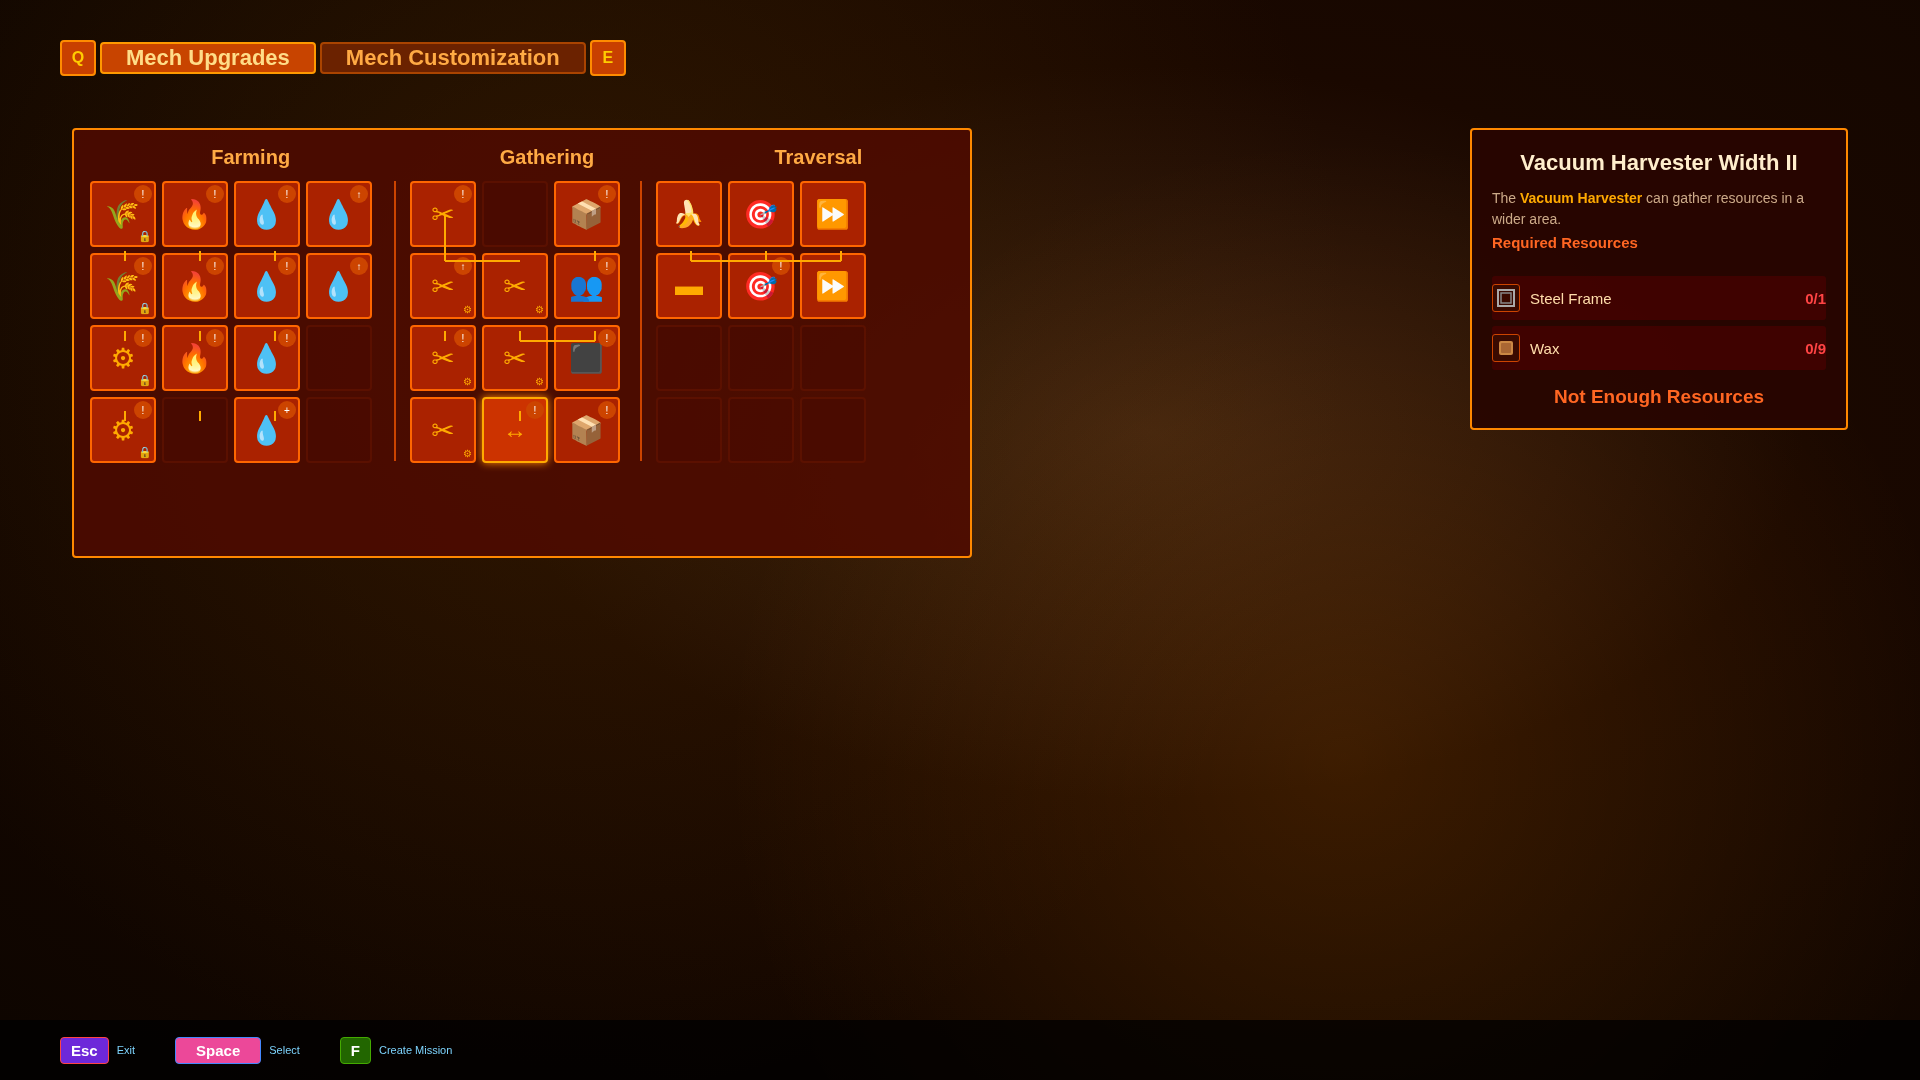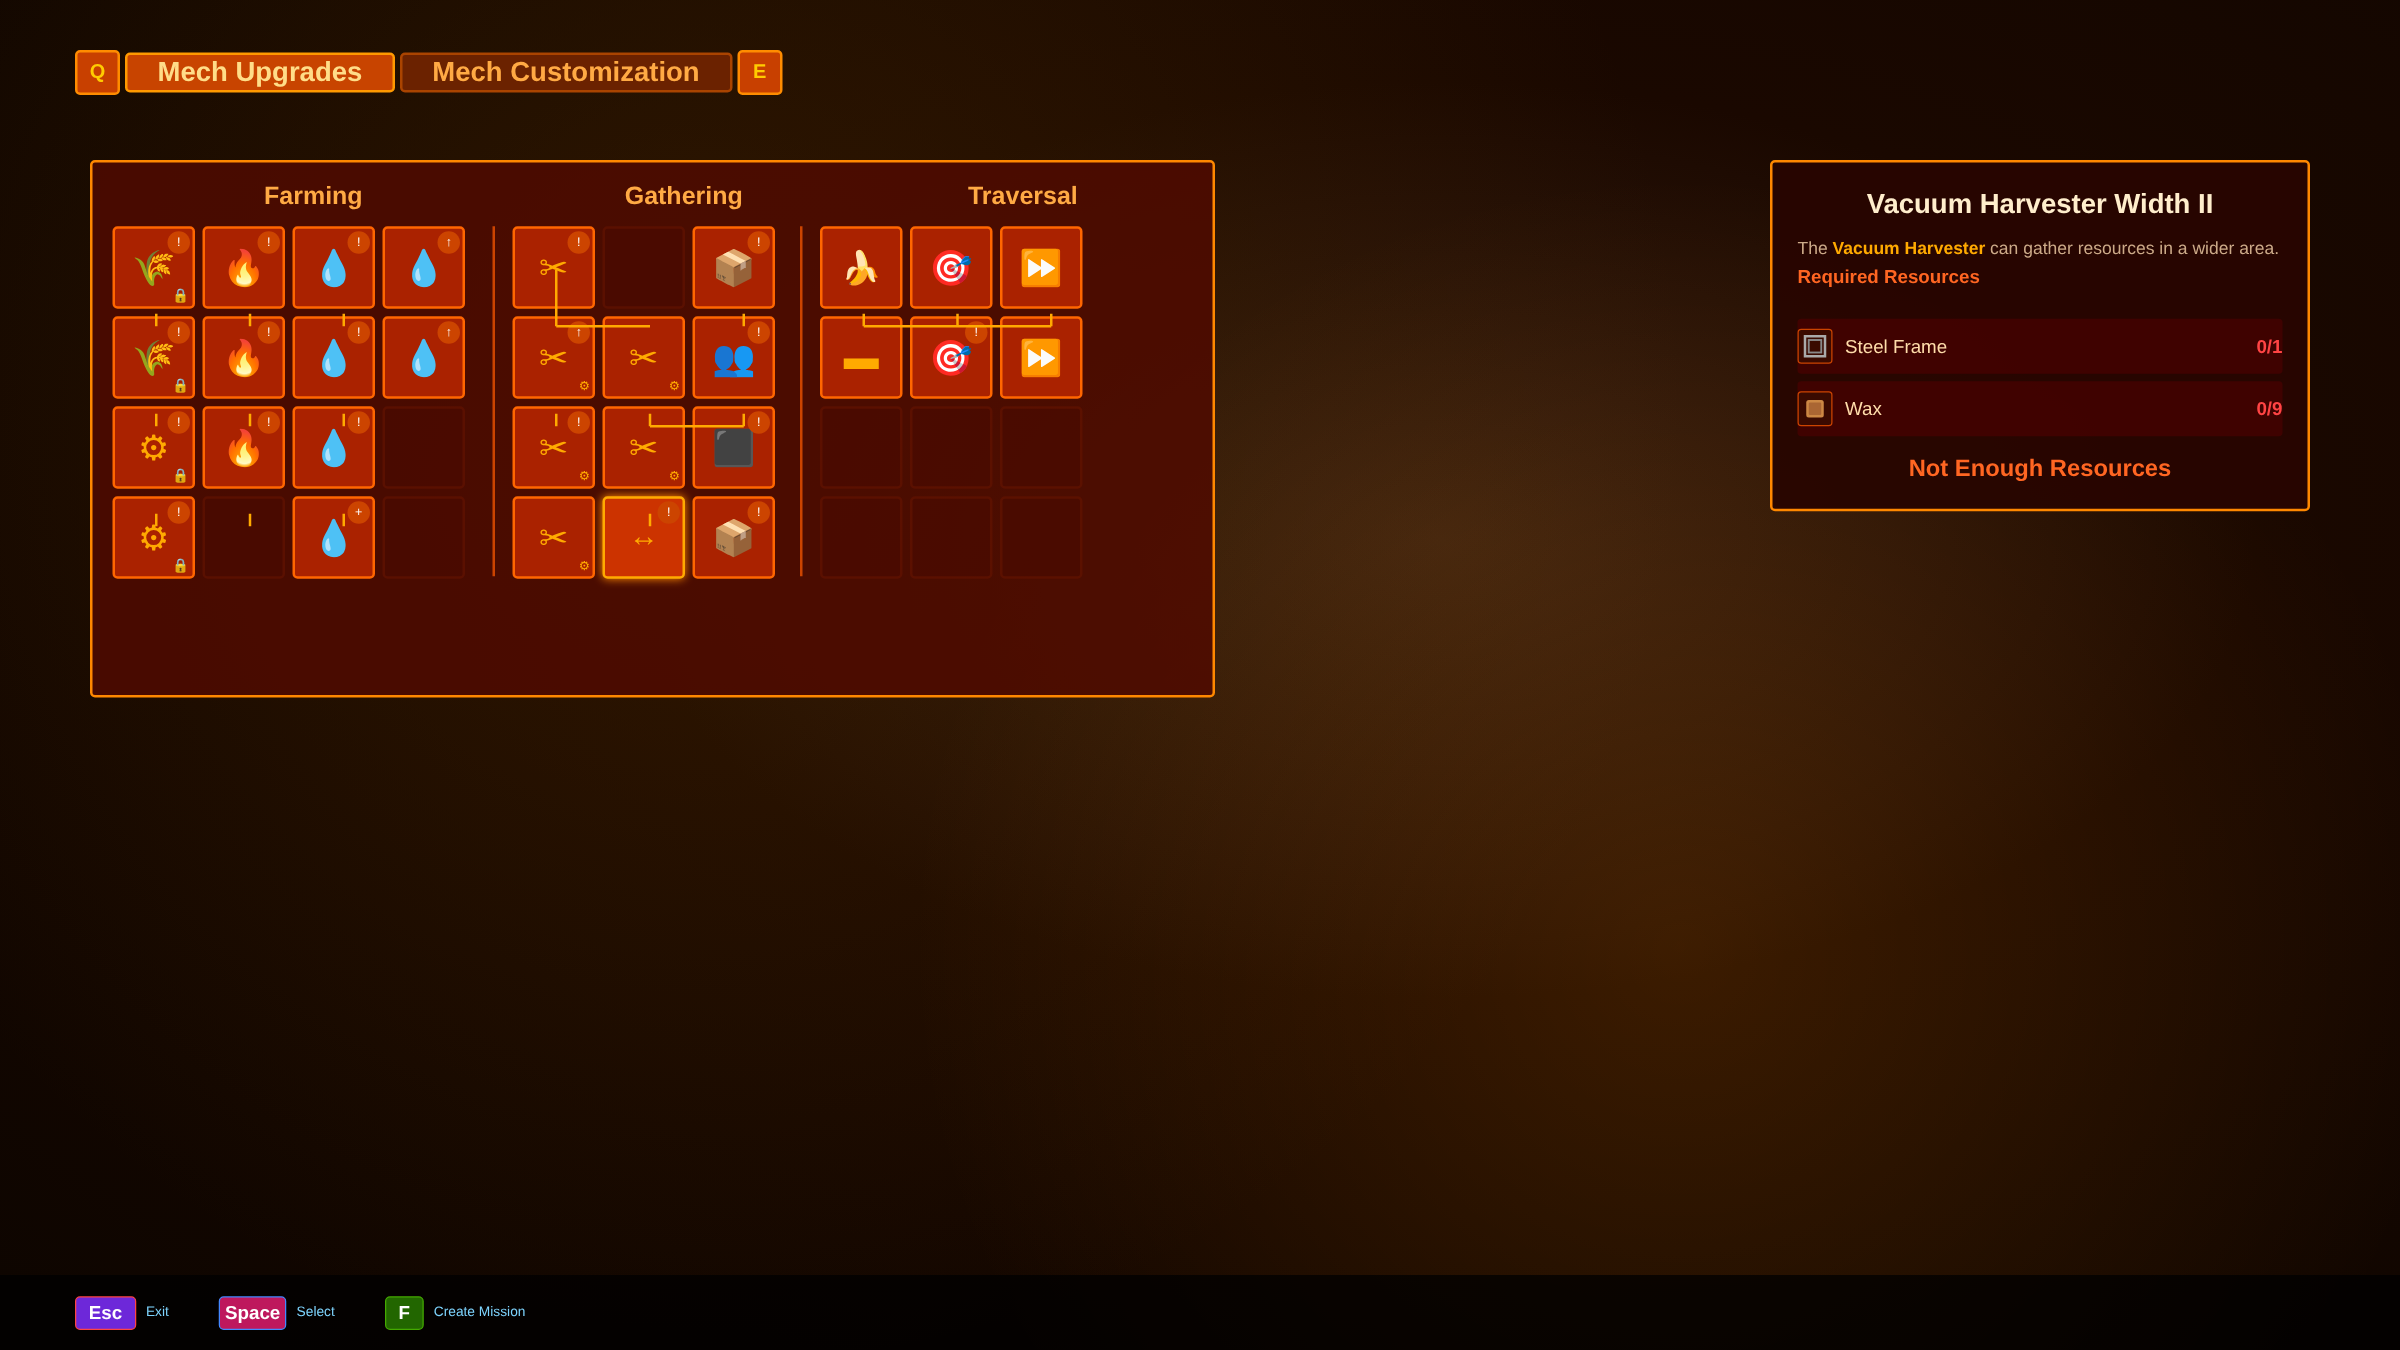--- a/index.html
+++ b/index.html
@@ -151,21 +151,21 @@
       right: 2px;
       font-size: 11px;
       color: #ffaa00;
     }
 
     
     .info-panel {
       position: absolute;
       top: 128px;
       right: 72px;
-      width: 432px;
+      width: 378px;
       background: rgba(40, 5, 0, 0.95);
       border: 2px solid #ff8800;
       border-radius: 4px;
       padding: 20px;
     }
     .info-title {
       font-size: 22px;
       color: #ffeecc;
       font-weight: bold;
       margin-bottom: 12px;
@@ -248,24 +248,24 @@
       border-radius: 4px;
       font-weight: bold;
       font-size: 15px;
     }
     .hud-key.red-key {
       background: #6d28d9;
       color: white;
       border: 1px solid #ff4444;
     }
     .hud-key.blue-key {
-      background: #be185d;
+      background: #ec4899;
       color: white;
       border: 1px solid #4488ff;
-      padding: 4px 4px;
+      padding: 4px 20px;
     }
     .hud-key.green-key {
       background: #226600;
       color: white;
       border: 1px solid #44aa00;
     }
     .hud-label {
       color: #7dd3fc;
       font-size: 11px;
     }

